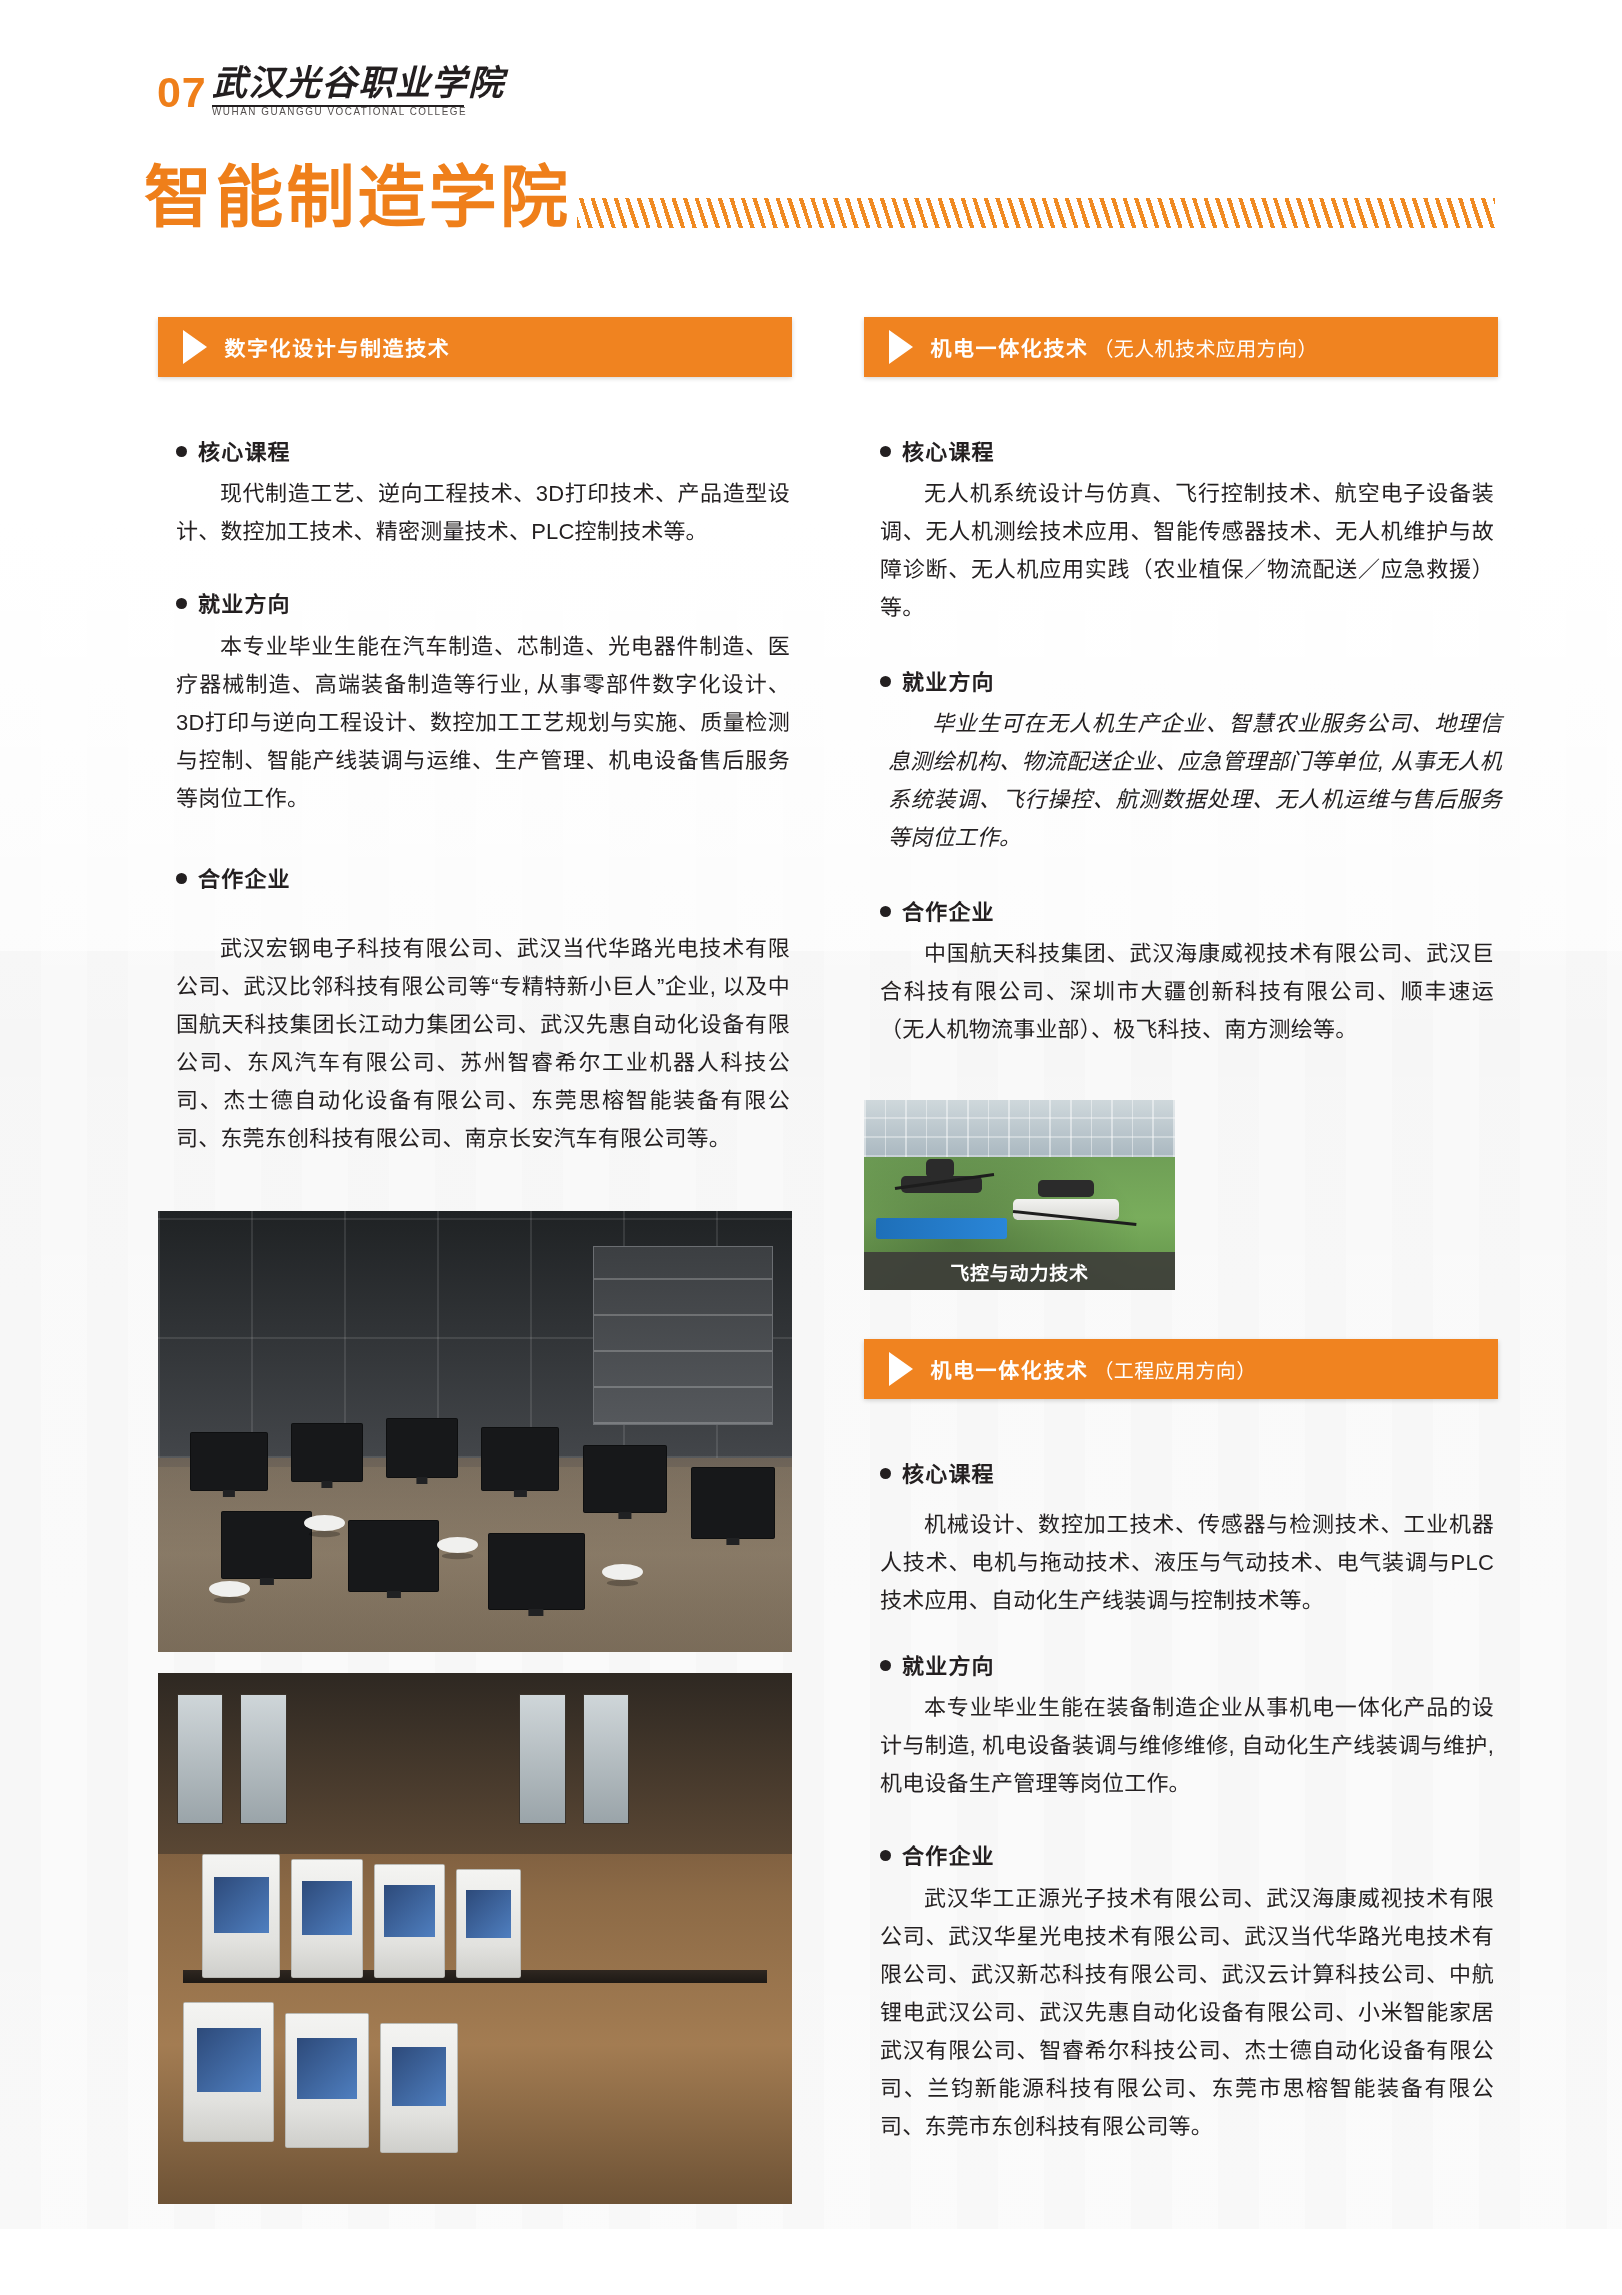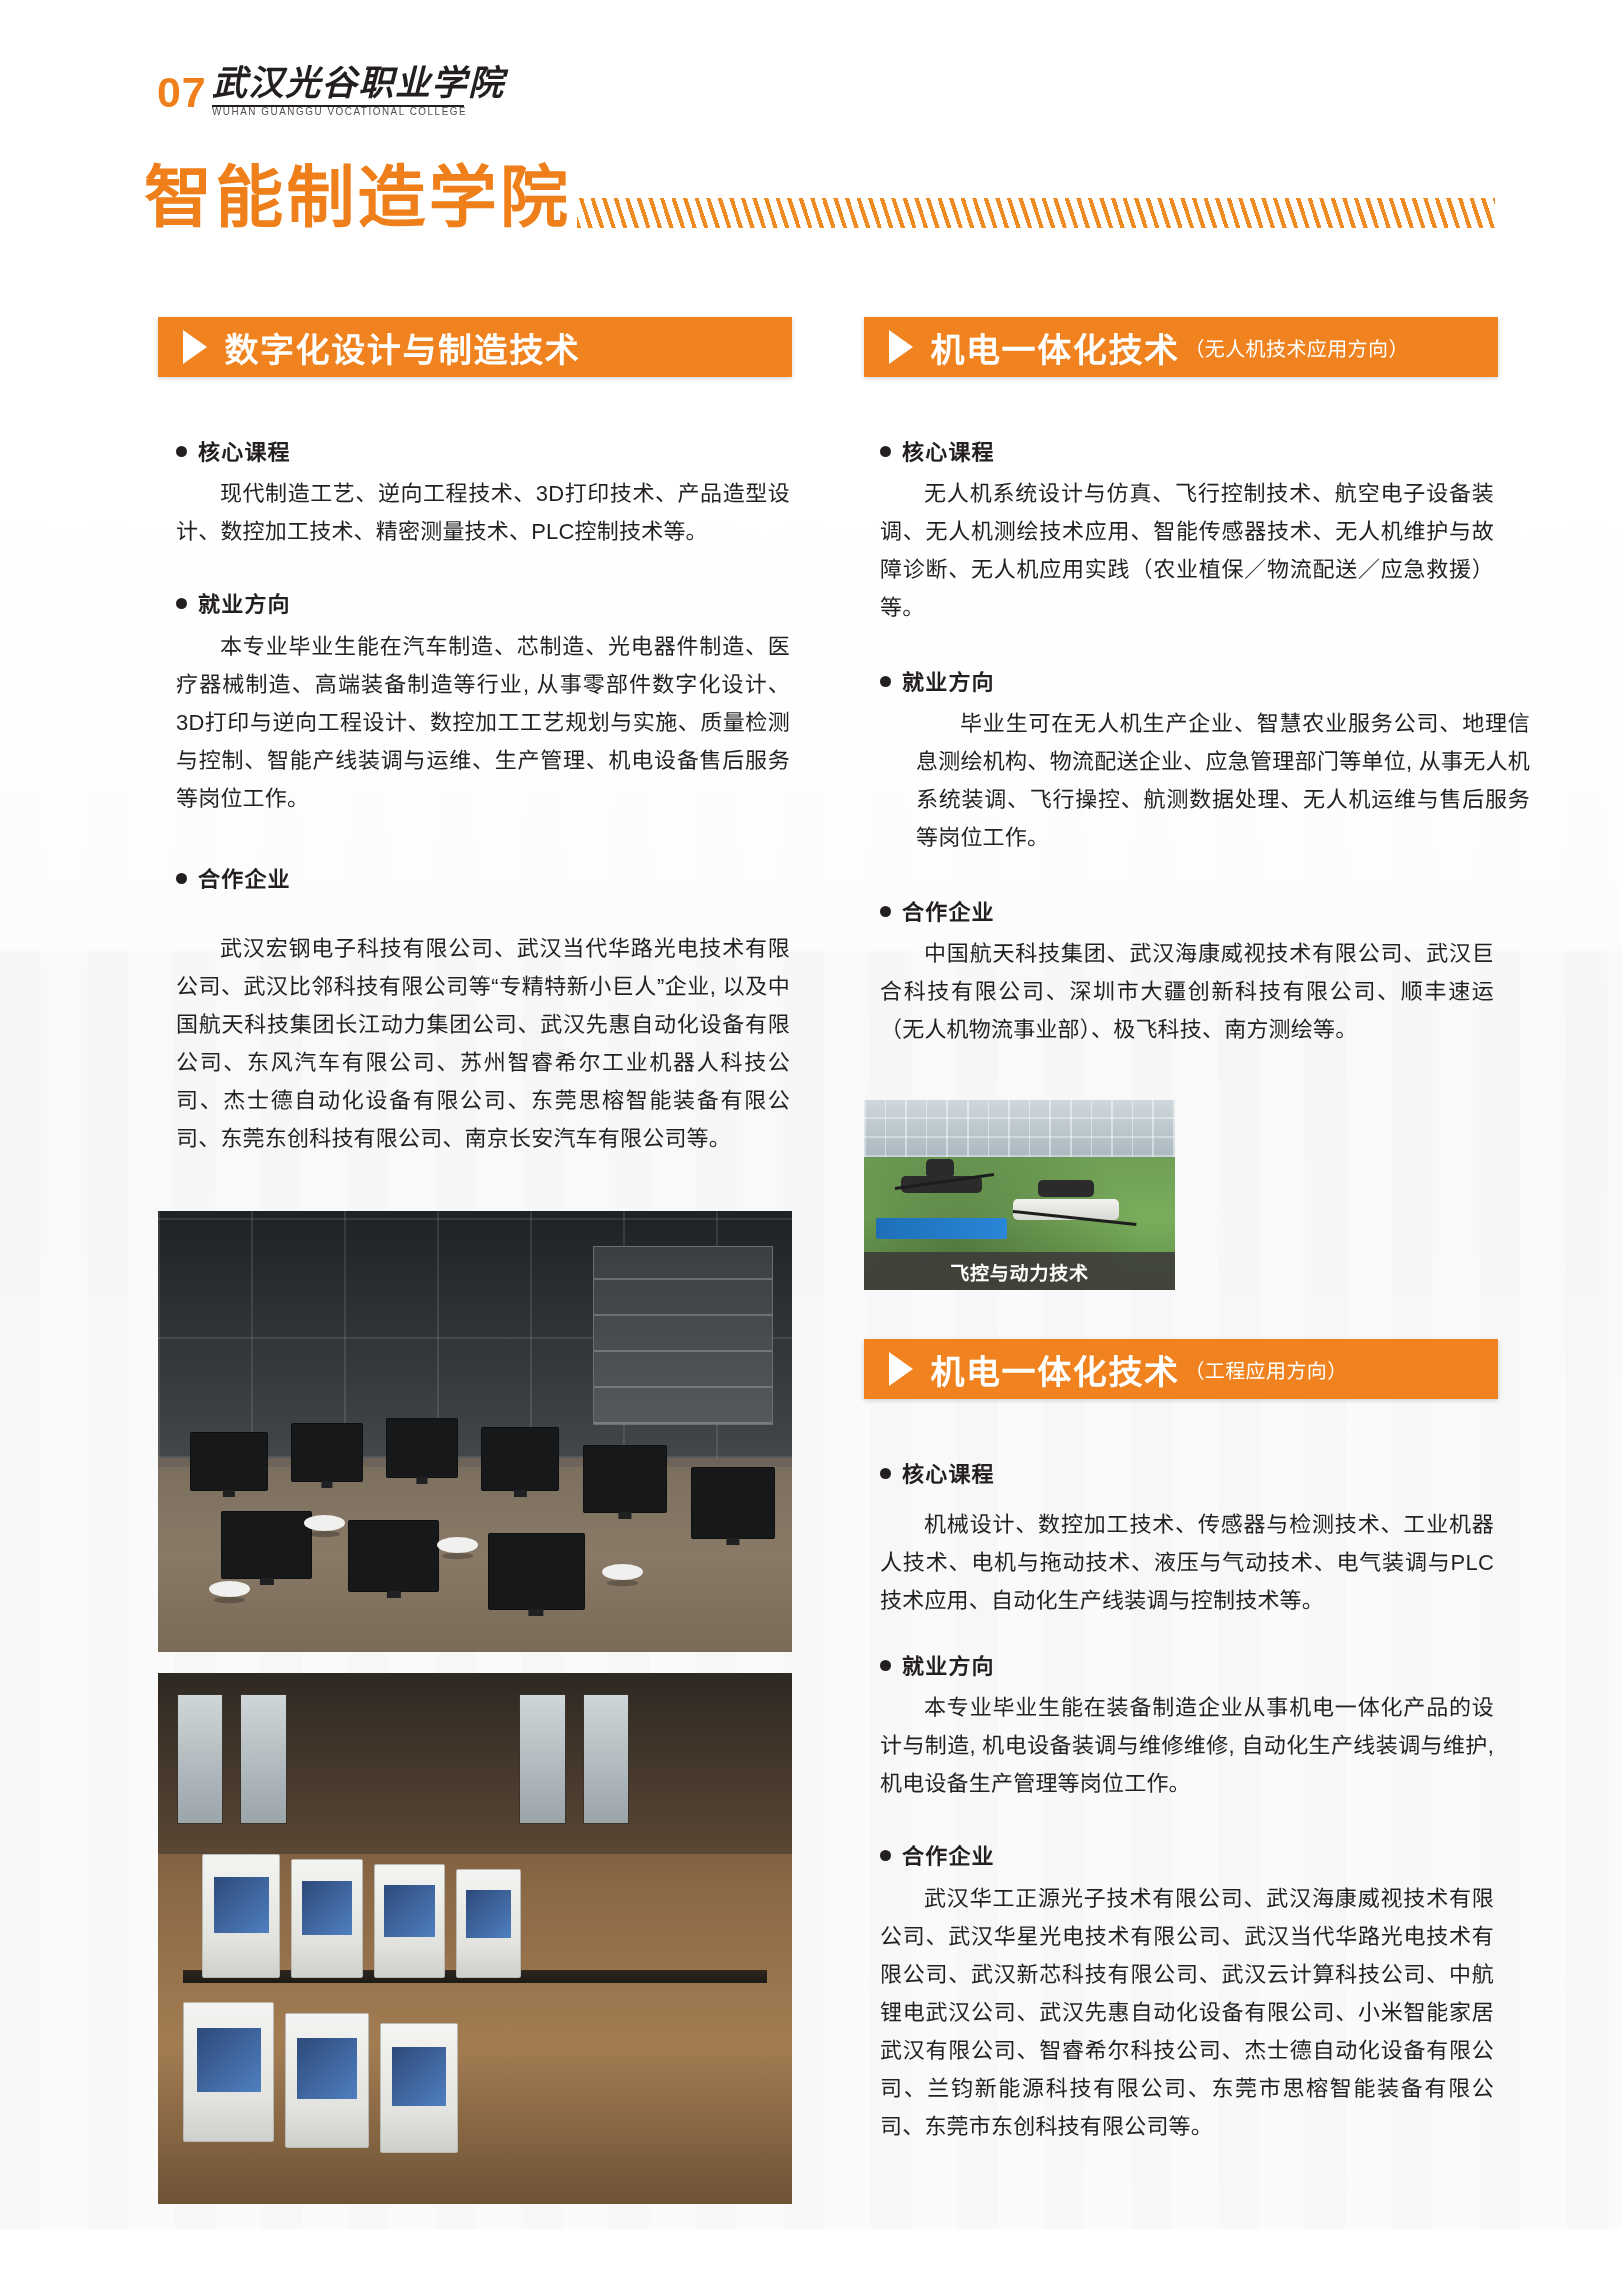--- a/index.html
+++ b/index.html
@@ -123,21 +123,21 @@
   .banner .arrow {
     width: 0; height: 0;
     border-top: 17.4px solid transparent;
     border-bottom: 17.4px solid transparent;
     border-left: 24px solid #ffffff;
     margin-left: 25px;
     margin-right: 17.4px;
     flex: none;
   }
   .banner .btitle {
-    font-size: 34px;
+    font-size: 21px;
     font-weight: bold;
     color: #ffffff;
     letter-spacing: 1.6px;
     white-space: nowrap;
   }
   .banner .bsub {
     font-size: 20px;
     color: #ffffff;
     margin-left: 4.8px;
     white-space: nowrap;
@@ -428,21 +428,21 @@
     </div>
 
     <div class="sub-head" style="left:880px; top:434px;">
       <span class="dot"></span><span>核心课程</span>
     </div>
     <div class="para" style="left:880px; top:475px; width:614px;">无人机系统设计与仿真、飞行控制技术、航空电子设备装调、无人机测绘技术应用、智能传感器技术、无人机维护与故障诊断、无人机应用实践（农业植保／物流配送／应急救援）等。</div>
 
     <div class="sub-head" style="left:880px; top:664px;">
       <span class="dot"></span><span>就业方向</span>
     </div>
-    <div class="para" style="left:916px; top:705px; width:614px;">毕业生可在无人机生产企业、智慧农业服务公司、地理信息测绘机构、物流配送企业、应急管理部门等单位, 从事无人机系统装调、飞行操控、航测数据处理、无人机运维与售后服务等岗位工作。</div>
+    <div class="para" style="left:888px; top:705px; width:614px;font-style:italic;">毕业生可在无人机生产企业、智慧农业服务公司、地理信息测绘机构、物流配送企业、应急管理部门等单位, 从事无人机系统装调、飞行操控、航测数据处理、无人机运维与售后服务等岗位工作。</div>
 
     <div class="sub-head" style="left:880px; top:894px;">
       <span class="dot"></span><span>合作企业</span>
     </div>
     <div class="para" style="left:880px; top:935px; width:614px;">中国航天科技集团、武汉海康威视技术有限公司、武汉巨合科技有限公司、深圳市大疆创新科技有限公司、顺丰速运（无人机物流事业部）、极飞科技、南方测绘等。</div>
 
     <div class="photo" style="left:864px; top:1100px; width:311px; height:190px;font-weight:bold;">
       <div class="ph-inner ph-drone">
         <div class="net"></div>
         <div class="banner-strip"></div>

